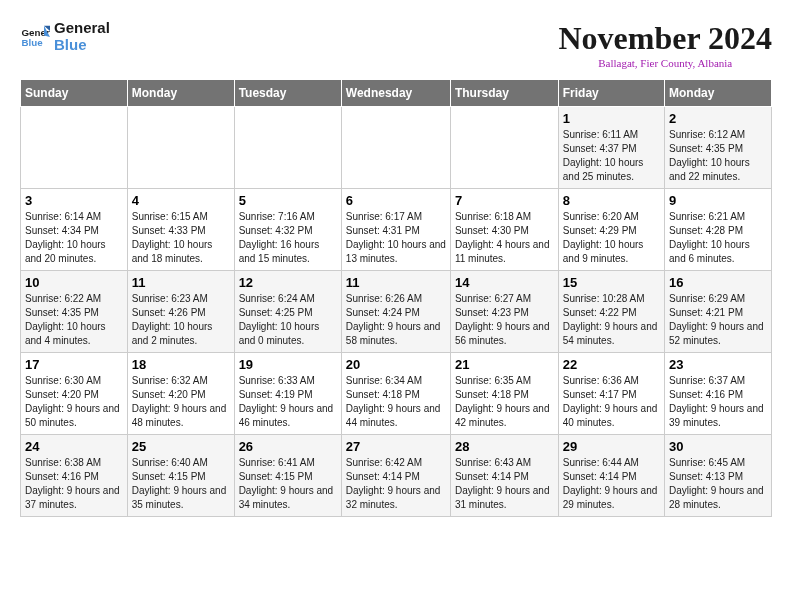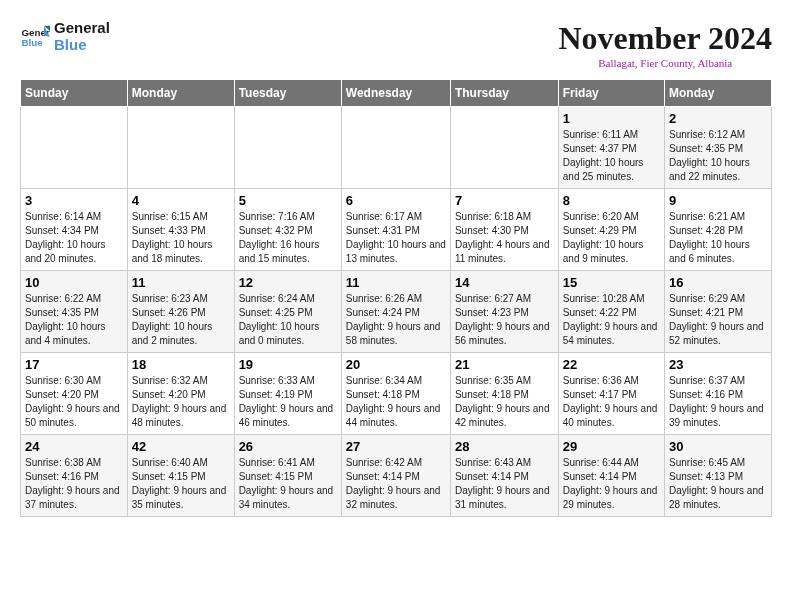--- a/index.html
+++ b/index.html
@@ -264,21 +264,21 @@
         </td>
       </tr>
       <tr>
         <td>
           <div class="day-num">24</div>
           <div class="day-info">Sunrise: 6:38 AM</div>
           <div class="day-info">Sunset: 4:16 PM</div>
           <div class="day-info">Daylight: 9 hours and 37 minutes.</div>
         </td>
         <td>
-          <div class="day-num">42</div>
+          <div class="day-num">25</div>
           <div class="day-info">Sunrise: 6:40 AM</div>
           <div class="day-info">Sunset: 4:15 PM</div>
           <div class="day-info">Daylight: 9 hours and 35 minutes.</div>
         </td>
         <td>
           <div class="day-num">26</div>
           <div class="day-info">Sunrise: 6:41 AM</div>
           <div class="day-info">Sunset: 4:15 PM</div>
           <div class="day-info">Daylight: 9 hours and 34 minutes.</div>
         </td>

